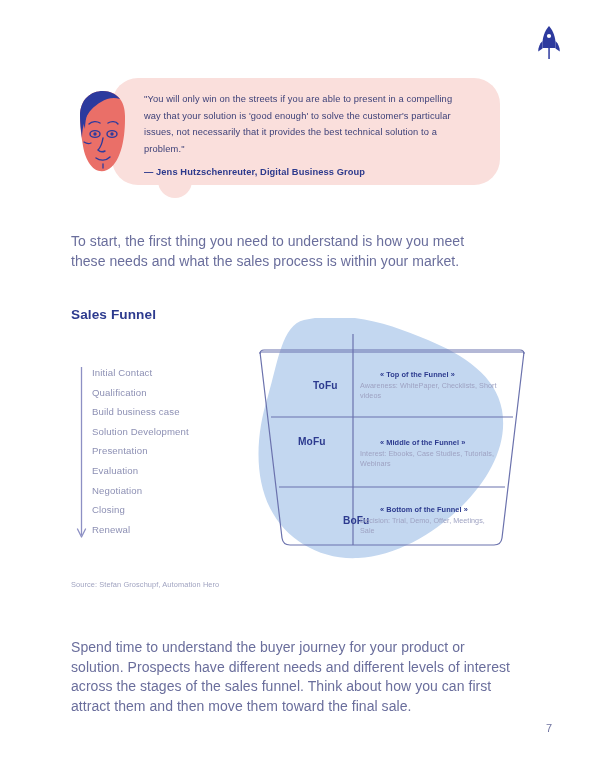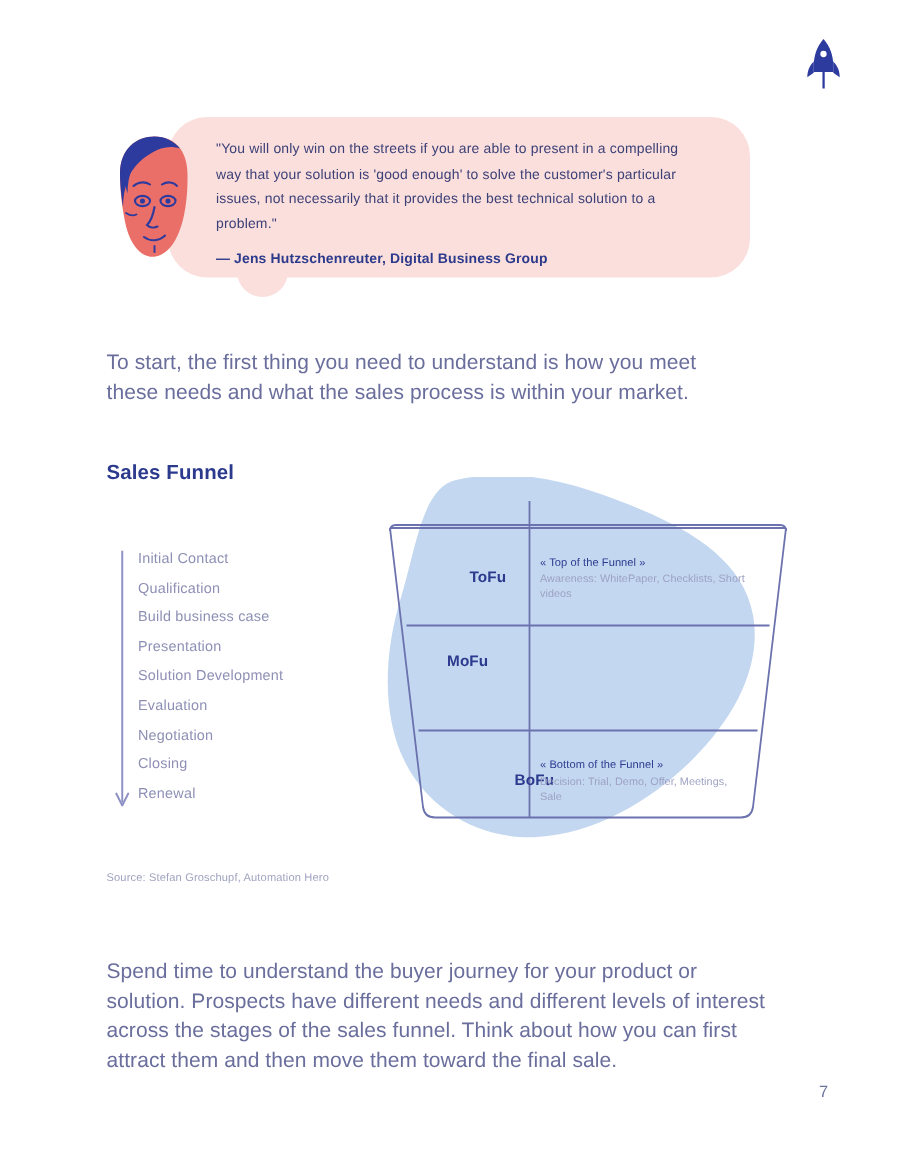--- a/index.html
+++ b/index.html
@@ -153,24 +153,25 @@
   .f-mofu { left: 46px; top: 118px; }
   .f-bofu { left: 48px; top: 197px; margin-left: 43px; }
 
   .funnel-desc {
     position: absolute;
     left: 108px;
     width: 140px;
   }
   .fd-title {
     font-size: 7.4px;
-    font-weight: normal;
+    font-weight: bold;
     color: #2c3a8e;
     letter-spacing: 0.05px;
     margin-bottom: 2px;
+    margin-left: 20px;
   }
   .fd-body {
     font-size: 7.2px;
     line-height: 9.8px;
     color: #9ea2c2;
     letter-spacing: 0.05px;
   }
   .d-tofu { top: 52px; }
   .d-mofu { top: 120px; }
   .d-bofu { top: 187px; }
@@ -243,22 +244,22 @@
     <div class="stage-axis">
       <svg width="11" height="176" viewBox="0 0 11 176">
         <line x1="5.5" y1="0" x2="5.5" y2="168" stroke="#8d90c4" stroke-width="1.3"></line>
         <path d="M1.5 162 L5.5 170 L9.5 162" fill="none" stroke="#8d90c4" stroke-width="1.3" stroke-linecap="round" stroke-linejoin="round"></path>
       </svg>
     </div>
     <div class="stage-items">
       <div class="stage-item">Initial Contact</div>
       <div class="stage-item">Qualification</div>
       <div class="stage-item">Build business case</div>
+      <div class="stage-item">Solution Development</div>
       <div class="stage-item">Presentation</div>
-      <div class="stage-item">Solution Development</div>
       <div class="stage-item">Evaluation</div>
       <div class="stage-item">Negotiation</div>
       <div class="stage-item">Closing</div>
       <div class="stage-item">Renewal</div>
     </div>
   </div>
 
   <div class="funnel">
     <svg width="280" height="265" viewBox="0 0 280 265">
       <path d="M52 2 C96 -8 138 6 176 22 C212 37 244 58 250 92 C256 126 238 160 210 188 C182 216 144 238 106 240 C68 242 34 222 18 190 C2 158 4 116 16 78 C26 44 30 7 52 2 Z" fill="#c3d7f0"></path>
@@ -271,20 +272,24 @@
       <line x1="101" y1="16" x2="101" y2="227" stroke="#6b72ad" stroke-width="1.2"></line>
     </svg>
 
     <div class="funnel-label f-tofu">ToFu</div>
     <div class="funnel-desc d-tofu">
       <div class="fd-title">« Top of the Funnel »</div>
       <div class="fd-body">Awareness: WhitePaper, Checklists, Short videos</div>
     </div>
 
     <div class="funnel-label f-mofu">MoFu</div>
+    <div class="funnel-desc d-mofu">
+      <div class="fd-title">« Middle of the Funnel »</div>
+      <div class="fd-body">Interest: Ebooks, Case Studies, Tutorials, Webinars</div>
+    </div>
 
     <div class="funnel-label f-bofu">BoFu</div>
     <div class="funnel-desc d-bofu">
       <div class="fd-title">« Bottom of the Funnel »</div>
       <div class="fd-body">Decision: Trial, Demo, Offer, Meetings, Sale</div>
     </div>
   </div>
 
   <div class="source">Source: Stefan Groschupf, Automation Hero</div>
 

